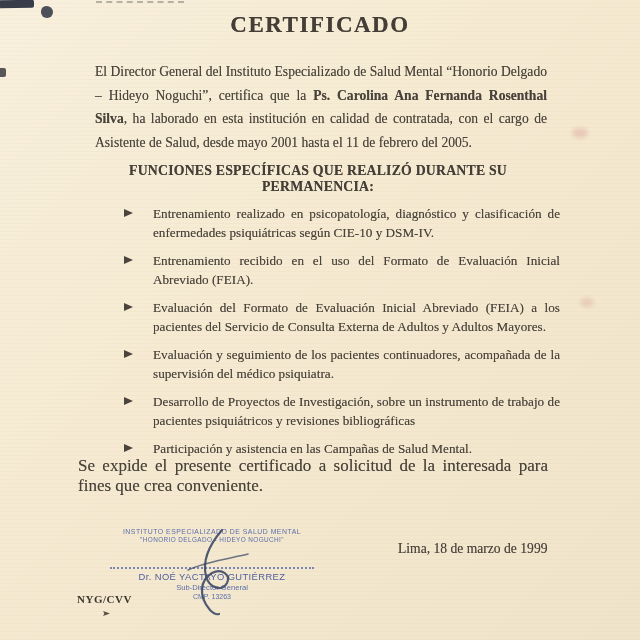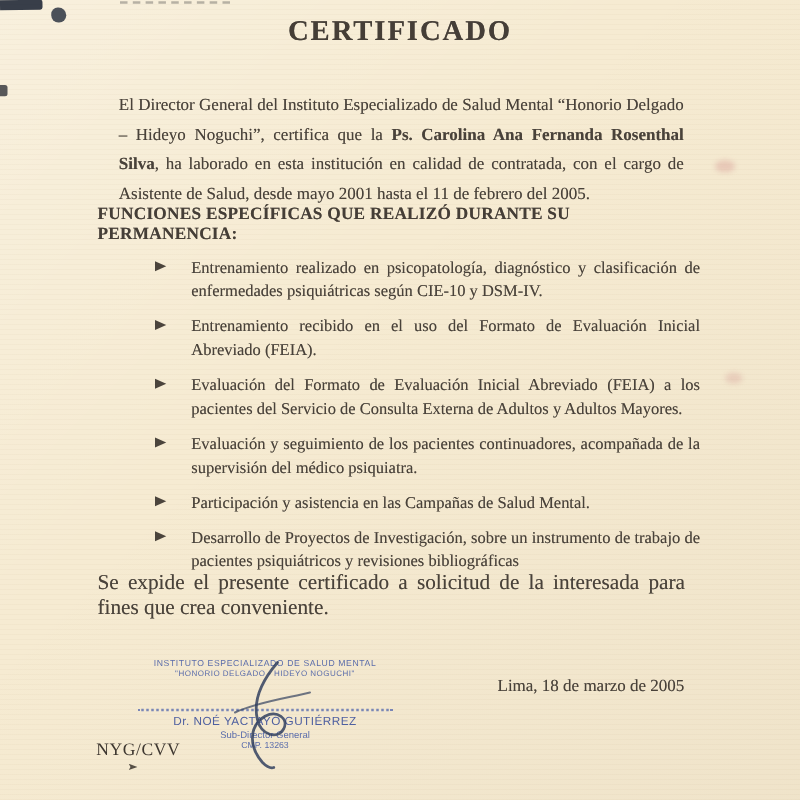--- a/index.html
+++ b/index.html
@@ -15,30 +15,30 @@
     color:#49423a;
   }
   .doc-title{
     position:absolute;left:0;top:12px;width:640px;
     margin:0;text-align:center;
     font-size:23px;font-weight:bold;letter-spacing:1.5px;
     color:#453e37;
     text-shadow:0 0 0.5px rgba(69,62,55,0.7);
   }
   .intro{
-    position:absolute;left:95px;top:72px;width:452px;
+    position:absolute;left:95px;top:60px;width:452px;
     margin:0;font-size:13.6px;line-height:23.5px;
     text-align:justify;
     text-shadow:0 0 0.4px rgba(73,66,58,0.5);
   }
   .intro .bold-name{font-weight:bold;}
   .functions-heading{
     position:absolute;left:78px;top:163px;width:480px;
     margin:0;font-size:13.8px;font-weight:bold;letter-spacing:0.2px;
-    color:#453e37;text-shadow:0 0 0.4px rgba(69,62,55,0.6);
+    color:#453e37;text-shadow:0 0 0.4px rgba(69,62,55,0.6);text-align:center;
   }
   .functions-list{
     position:absolute;left:112px;top:192px;width:436px;
     margin:12px;padding:0;list-style:none;
     font-size:13.2px;line-height:19px;
   }
   .functions-list li{
     display:flex;align-items:flex-start;
     margin:0 0 9px 0;
   }
@@ -59,21 +59,21 @@
     margin:0;font-size:17px;line-height:20px;text-align:justify;
     text-shadow:0 0 0.4px rgba(73,66,58,0.5);
   }
   .date-line{
     position:absolute;left:398px;top:541px;
     font-size:13.6px;white-space:nowrap;
     text-shadow:0 0 0.4px rgba(73,66,58,0.5);
   }
   .initials{
     position:absolute;left:77px;top:593px;
-    font-size:14px;font-weight:normal;letter-spacing:0.5px;
+    font-size:11px;font-weight:bold;letter-spacing:0.5px;
     color:#3e3730;
   }
   
   .stamp{
     position:absolute;left:96px;top:527px;width:232px;
     text-align:center;
     font-family:"Liberation Sans","DejaVu Sans",sans-serif;
     color:#5b6dab;
   }
   .stamp .org1{font-size:10px;font-weight:bold;letter-spacing:2.6px;color:#5565a3;}
@@ -124,46 +124,46 @@
     <li>
       <span class="arrow-bullet"></span>
       <span class="li-text">Evaluación del Formato de Evaluación Inicial Abreviado (FEIA) a los pacientes del Servicio de Consulta Externa de Adultos y Adultos Mayores.</span>
     </li>
     <li>
       <span class="arrow-bullet"></span>
       <span class="li-text">Evaluación y seguimiento de los pacientes continuadores, acompañada de la supervisión del médico psiquiatra.</span>
     </li>
     <li>
       <span class="arrow-bullet"></span>
-      <span class="li-text">Participación y asistencia en las Campañas de Salud Mental.</span>
+      <span class="li-text">Desarrollo de Proyectos de  Investigación, sobre un instrumento de trabajo de pacientes psiquiátricos y revisiones bibliográficas</span>
     </li>
     <li>
       <span class="arrow-bullet"></span>
-      <span class="li-text">Desarrollo de Proyectos de  Investigación, sobre un instrumento de trabajo de pacientes psiquiátricos y revisiones bibliográficas</span>
+      <span class="li-text">Participación y asistencia en las Campañas de Salud Mental.</span>
     </li>
   </ul>
 
   <p class="closing">Se expide el presente certificado a solicitud de la interesada para fines que crea conveniente.</p>
 
   <div class="stamp">
     <div class="org2">INSTITUTO ESPECIALIZADO DE SALUD MENTAL</div>
     <div class="org3">"HONORIO DELGADO - HIDEYO NOGUCHI"</div>
     <div class="sig-space"></div>
     <div class="dotted-line"></div>
     <div class="signer-name">Dr. NOÉ YACTAYO GUTIÉRREZ</div>
     <div class="signer-title">Sub-Director General</div>
     <div class="signer-reg">CMP. 13263</div>
   </div>
 
   <svg class="signature-svg" viewBox="0 0 90 92" fill="none" xmlns="http://www.w3.org/2000/svg">
     <path d="M52 4 C 40 18, 32 34, 36 50 C 39 62, 52 66, 57 57 C 61 49, 52 42, 42 47 C 30 54, 28 70, 40 84 C 43 87, 46 89, 49 88" stroke="#33415f" stroke-width="2.2" stroke-linecap="round" opacity="0.85"></path>
     <path d="M18 44 C 34 36, 62 32, 78 28" stroke="#33415f" stroke-width="1.6" stroke-linecap="round" opacity="0.7"></path>
   </svg>
 
-  <div class="date-line">Lima, 18 de marzo de 2005</div>
+  <div class="date-line">Lima, 18 de marzo de 1999</div>
 
   <div class="initials">NYG/CVV</div>
 
   <div class="artifact art-corner"></div>
   <div class="artifact art-blob"></div>
   <div class="artifact art-dashes"></div>
   <div class="artifact art-left-tick"></div>
   <div class="artifact art-pink1"></div>
   <div class="artifact art-pink2"></div>
   <div class="artifact art-bottom-mark"></div>

